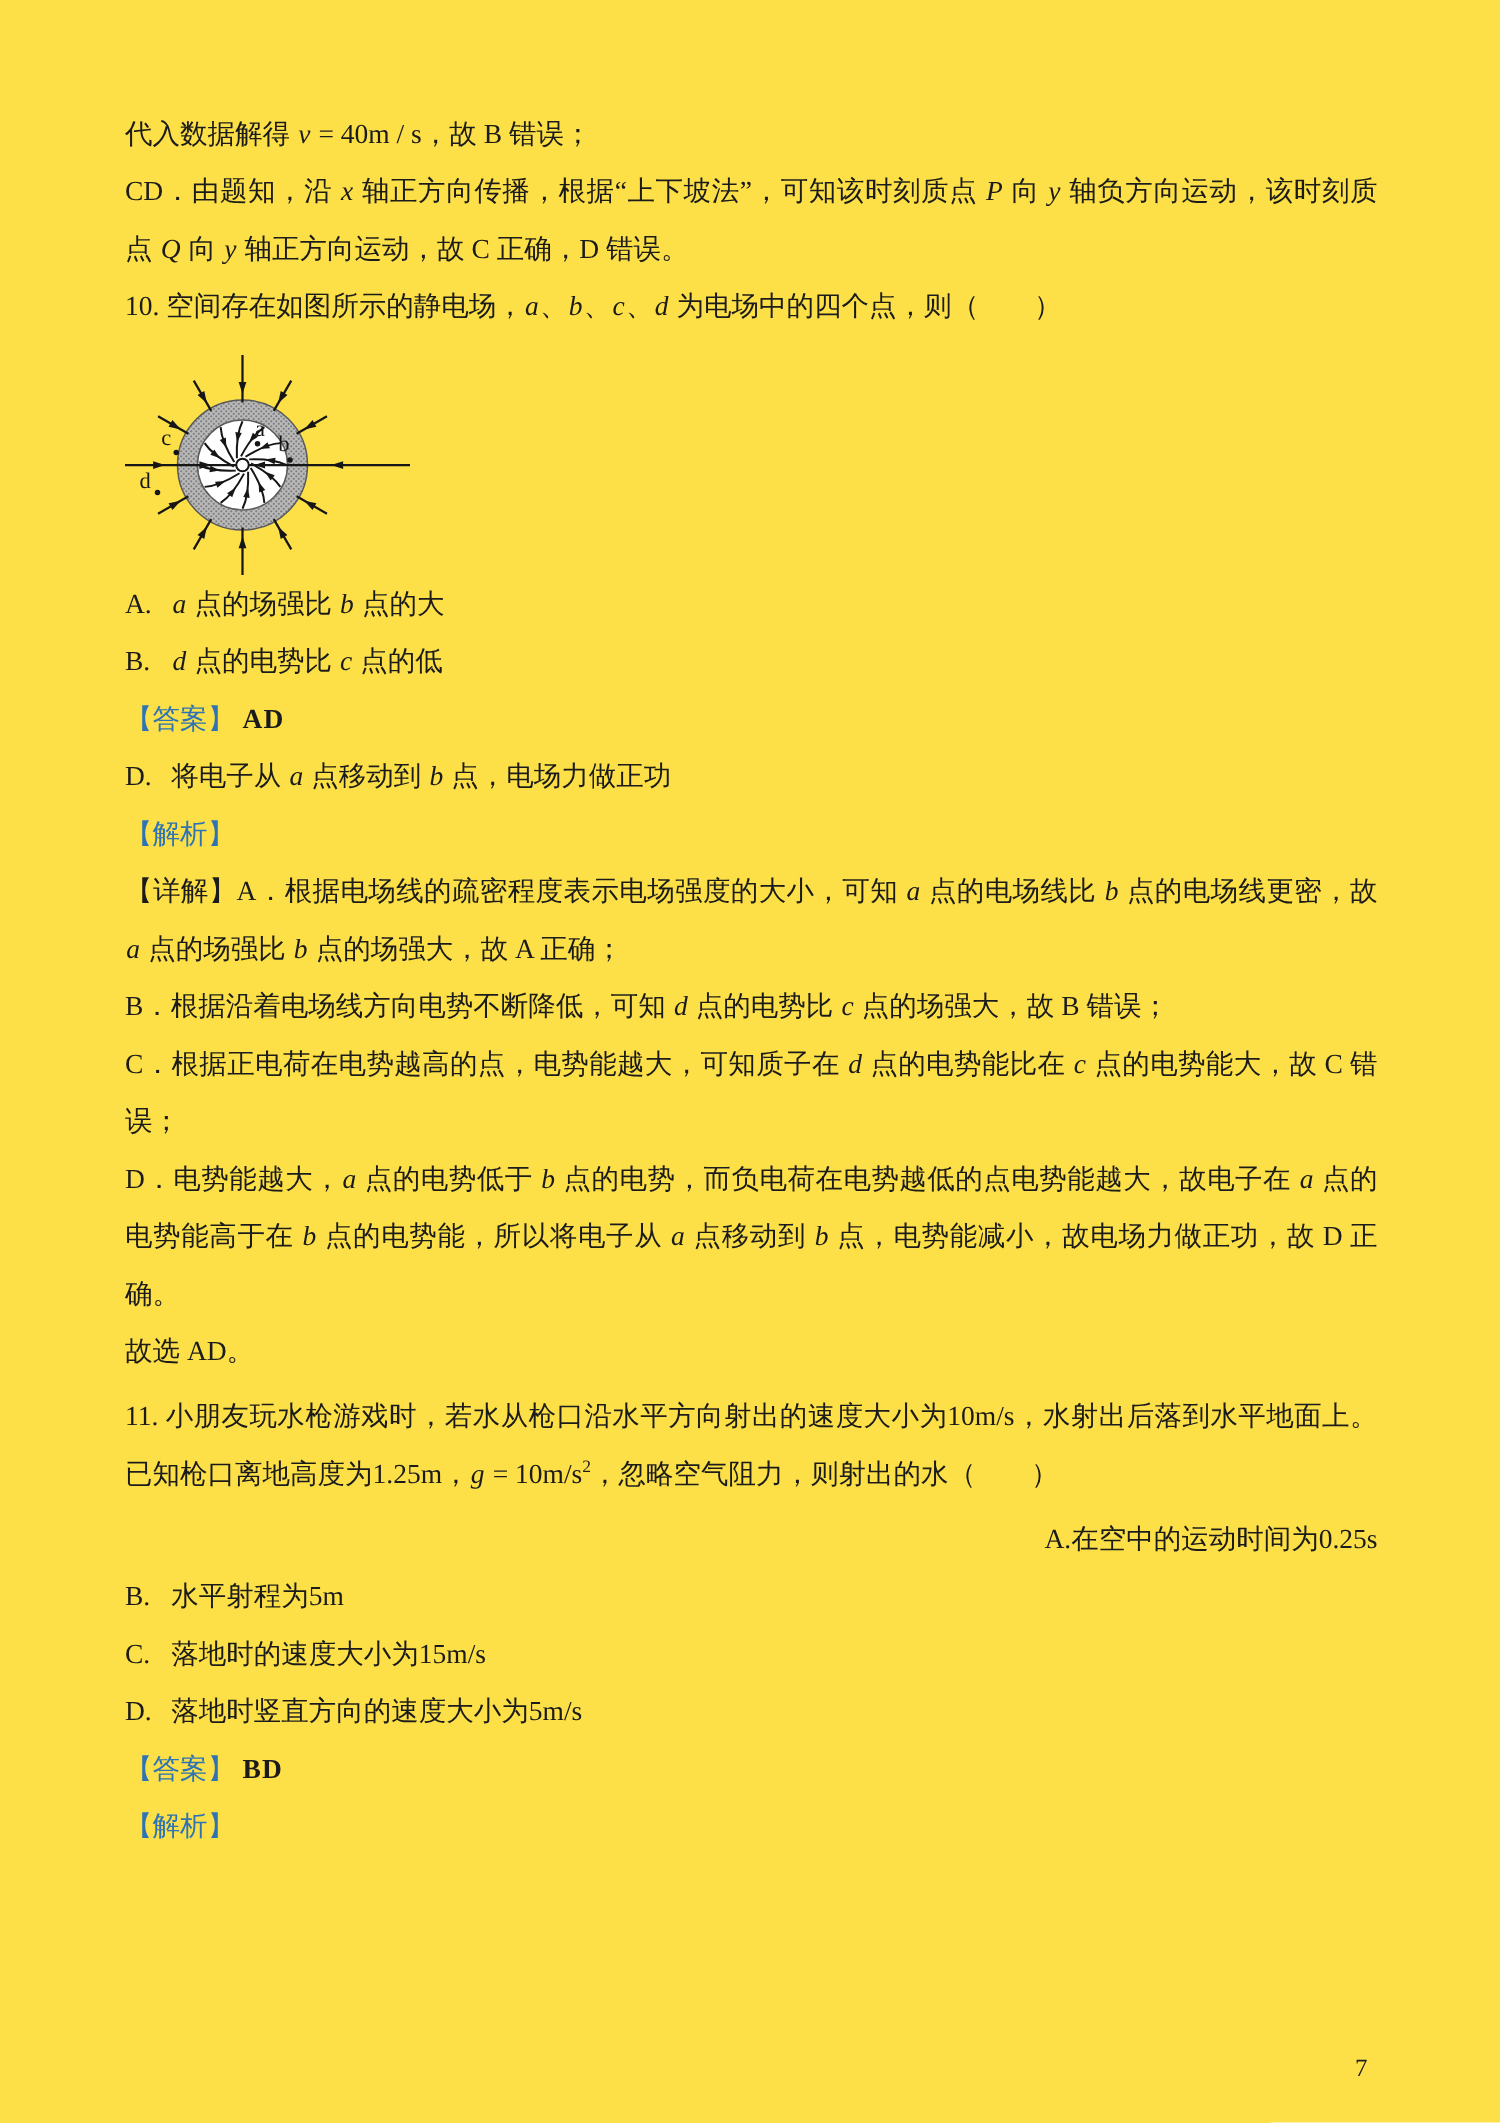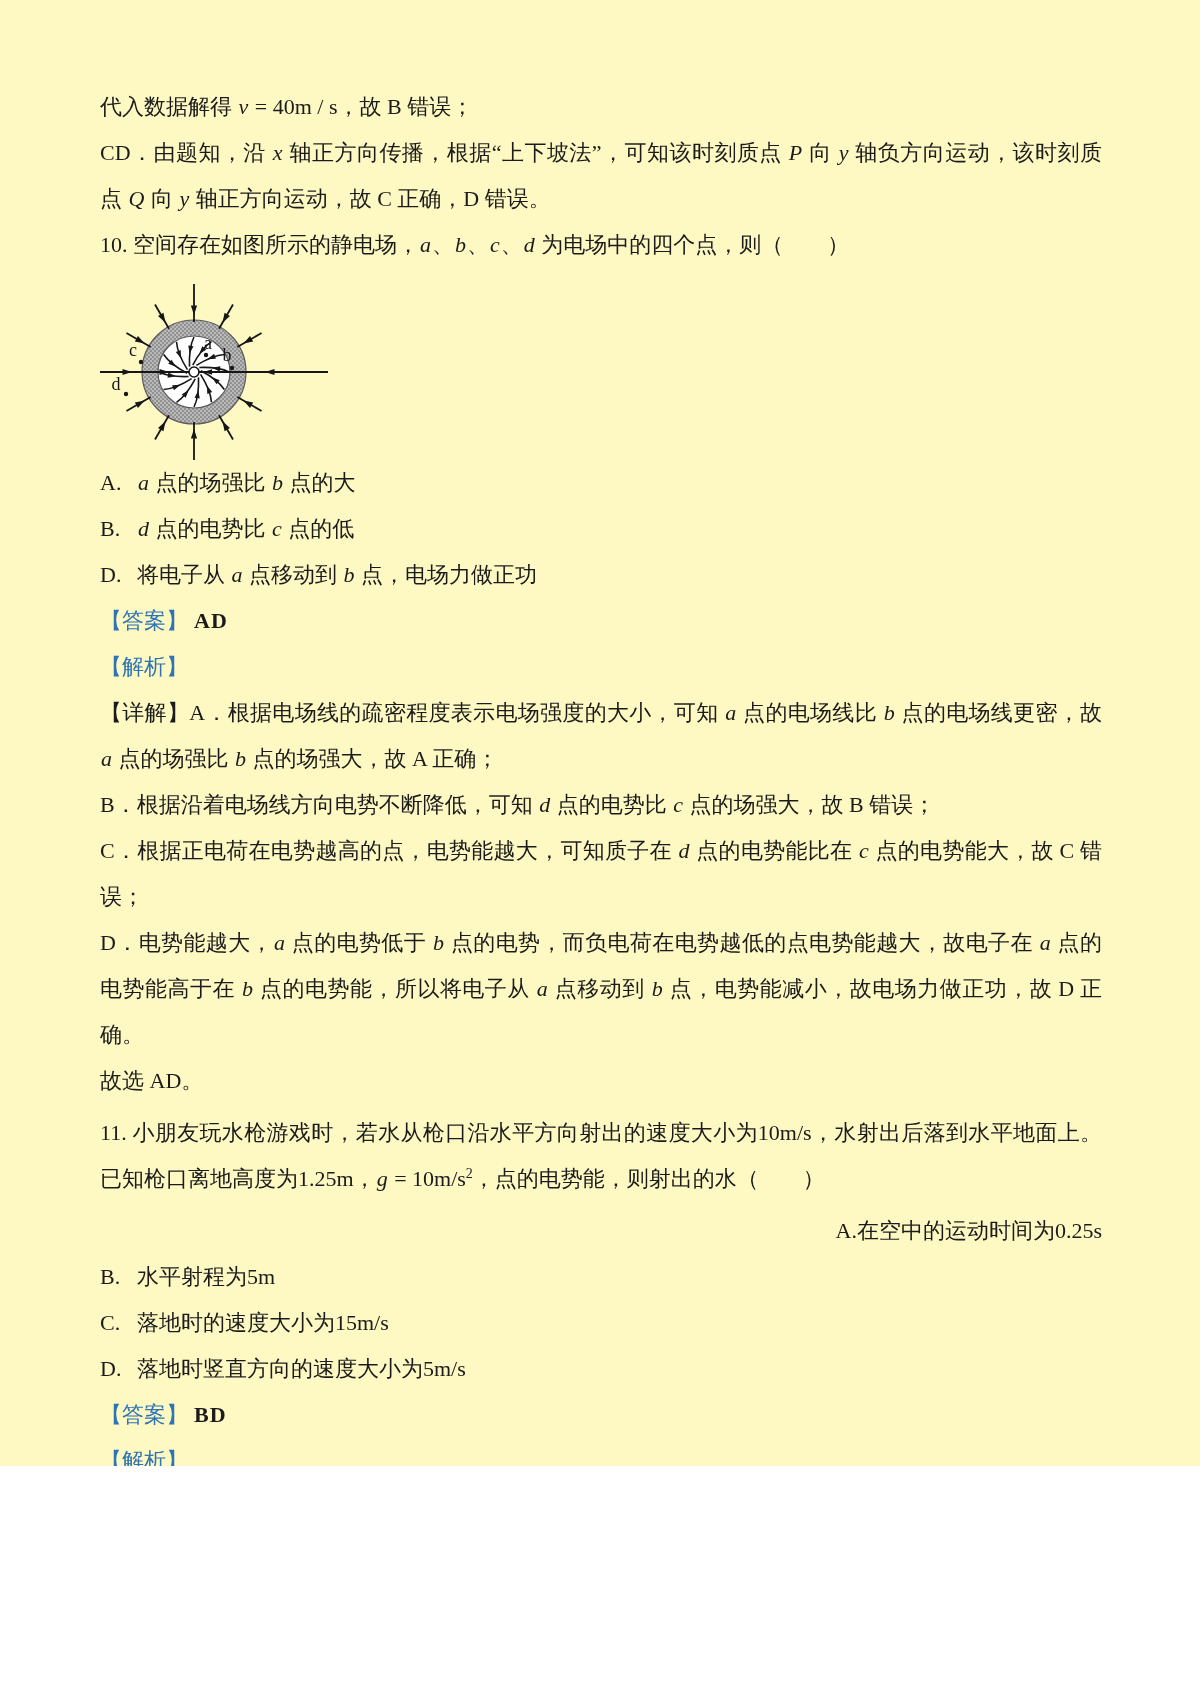--- a/index.html
+++ b/index.html
@@ -1,19 +1,19 @@
 <!DOCTYPE html>
 <html><head>
 <meta charset="utf-8">
 <style>
   html,body{margin:0;padding:0;background:#ffffff;}
   .page{
     position:relative;
-    width:1200px;height:1466px;
-    background:#fef9c3;
+    width:1200px;height:1698px;
+    background:#fde047;
     font-family:"Liberation Serif","DejaVu Serif",serif;
     color:#1b1b1b;
     overflow:hidden;
   }
   .content{padding:84px 98px 0 100px;font-size:22px;}
   .line{line-height:46px;}
   .justify{text-align:justify;}
   .line .var{font-style:italic;padding:0 1px;font-family:"Liberation Serif","DejaVu Serif",serif;}
   .line sup{font-size:14px;line-height:0;vertical-align:super;}
   .blue{color:#2E74B5;}
@@ -97,29 +97,29 @@
           <text x="127" y="93" font-size="18" text-anchor="middle" fill="#161616" font-family="&quot;Liberation Serif&quot;,&quot;DejaVu Serif&quot;,serif">b</text>
           <circle cx="132" cy="100" r="2.2" fill="#161616"></circle>
           <text x="33" y="88" font-size="18" text-anchor="middle" fill="#161616" font-family="&quot;Liberation Serif&quot;,&quot;DejaVu Serif&quot;,serif">c</text>
           <circle cx="41" cy="94" r="2.2" fill="#161616"></circle>
           <text x="16" y="122" font-size="18" text-anchor="middle" fill="#161616" font-family="&quot;Liberation Serif&quot;,&quot;DejaVu Serif&quot;,serif">d</text>
           <circle cx="26" cy="126" r="2.2" fill="#161616"></circle>
         </svg>
       </div>
       <div class="line"><span class="opt-label">A.</span><em class="var">a</em><span> 点的场强比 </span><em class="var">b</em><span> 点的大</span></div>
       <div class="line"><span class="opt-label">B.</span><em class="var">d</em><span> 点的电势比 </span><em class="var">c</em><span> 点的低</span></div>
+      <div class="line"><span class="blue">【答案】</span><span class="ans">AD</span></div>
       <div class="line"><span class="opt-label">D.</span><span>将电子从 </span><em class="var">a</em><span> 点移动到 </span><em class="var">b</em><span> 点，电场力做正功</span></div>
-      <div class="line"><span class="blue">【答案】</span><span class="ans">AD</span></div>
       <div class="line"><span class="blue">【解析】</span></div>
       <div class="line justify"><span>【详解】A．根据电场线的疏密程度表示电场强度的大小，可知 </span><em class="var">a</em><span> 点的电场线比 </span><em class="var">b</em><span> 点的电场线更密，故 </span><em class="var">a</em><span> 点的场强比 </span><em class="var">b</em><span> 点的场强大，故 A 正确；</span></div>
       <div class="line justify"><span>B．根据沿着电场线方向电势不断降低，可知 </span><em class="var">d</em><span> 点的电势比 </span><em class="var">c</em><span> 点的场强大，故 B 错误；</span></div>
       <div class="line justify"><span>C．根据正电荷在电势越高的点，电势能越大，可知质子在 </span><em class="var">d</em><span> 点的电势能比在 </span><em class="var">c</em><span> 点的电势能大，故 C 错误；</span></div>
       <div class="line justify"><span>D．电势能越大，</span><em class="var">a</em><span> 点的电势低于 </span><em class="var">b</em><span> 点的电势，而负电荷在电势越低的点电势能越大，故电子在 </span><em class="var">a</em><span> 点的电势能高于在 </span><em class="var">b</em><span> 点的电势能，所以将电子从 </span><em class="var">a</em><span> 点移动到 </span><em class="var">b</em><span> 点，电势能减小，故电场力做正功，故 D 正确。</span></div>
       <div class="line"><span>故选 AD。</span></div>
-      <div class="line justify" style="margin-top: 6px;"><span>11. 小朋友玩水枪游戏时，若水从枪口沿水平方向射出的速度大小为10m/s，水射出后落到水平地面上。已知枪口离地高度为1.25m，</span><em class="var">g</em><span> = 10m/s</span><sup>2</sup><span>，点的电势能，则射出的水（　　）</span></div>
+      <div class="line justify" style="margin-top: 6px;"><span>11. 小朋友玩水枪游戏时，若水从枪口沿水平方向射出的速度大小为10m/s，水射出后落到水平地面上。已知枪口离地高度为1.25m，</span><em class="var">g</em><span> = 10m/s</span><sup>2</sup><span>，忽略空气阻力，则射出的水（　　）</span></div>
       <div class="line" style="margin-top: 6px; text-align: right;"><span class="opt-label">A.</span><span>在空中的运动时间为0.25s</span></div>
       <div class="line"><span class="opt-label">B.</span><span>水平射程为5m</span></div>
       <div class="line"><span class="opt-label">C.</span><span>落地时的速度大小为15m/s</span></div>
       <div class="line"><span class="opt-label">D.</span><span>落地时竖直方向的速度大小为5m/s</span></div>
       <div class="line"><span class="blue">【答案】</span><span class="ans">BD</span></div>
       <div class="line"><span class="blue">【解析】</span></div>
     </div>
   <div class="page-number">7</div>
 </div>
 

